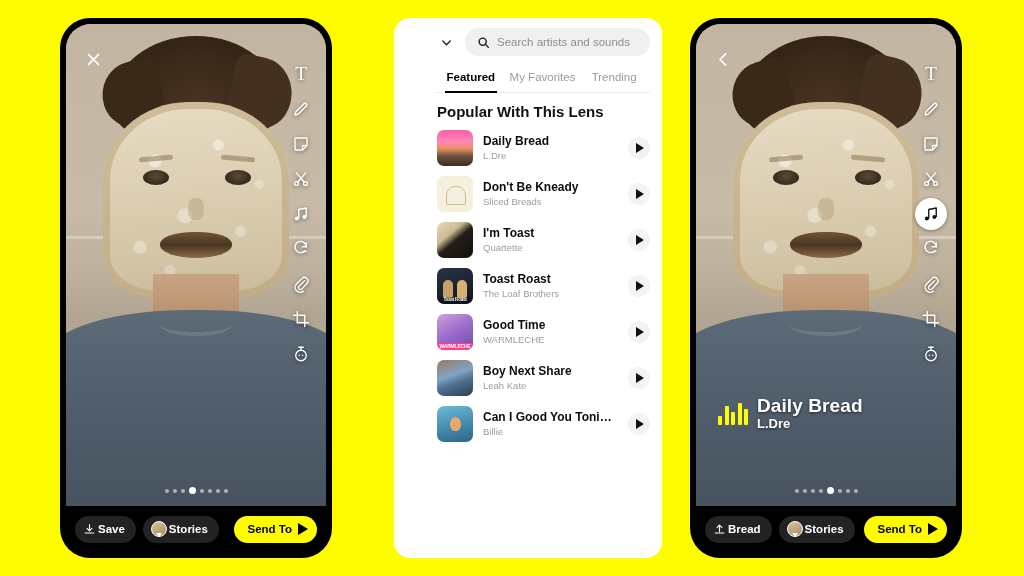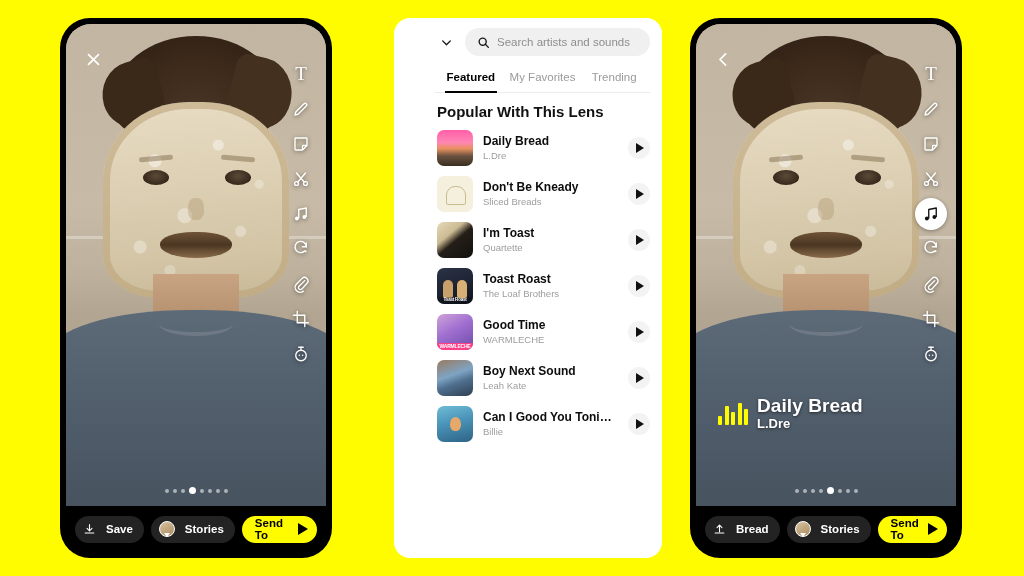--- a/index.html
+++ b/index.html
@@ -265,21 +265,21 @@
     display: flex; align-items: center;
     padding: 0 9px;
     gap: 7px;
     z-index: 7;
   }
   .pill {
     height: 27px;
     border-radius: 14px;
     background: #232323;
     display: flex; align-items: center;
-    gap: 10px;
+    gap: 2px;
     padding: 0 11px 0 8px;
     color: #fff;
     font-size: 11.5px;
     font-weight: bold;
     cursor: pointer;
     white-space: nowrap;
   }
   .pill svg { width: 13px; height: 13px; }
   .pill .story-av {
     width: 16px; height: 16px;
@@ -767,21 +767,21 @@
       </div>
       <div class="play">
           <span class="tri"></span>
         </div>
     </div>
     <div class="track">
       <div class="art a-boynext">
           <span class="lbl"></span>
         </div>
       <div class="meta">
-        <div class="t-name">Boy Next Sound</div>
+        <div class="t-name">Boy Next Share</div>
         <div class="t-artist">Leah Kate</div>
       </div>
       <div class="play">
           <span class="tri"></span>
         </div>
     </div>
     <div class="track">
       <div class="art a-cancall">
           <span class="lbl"></span>
         </div>

